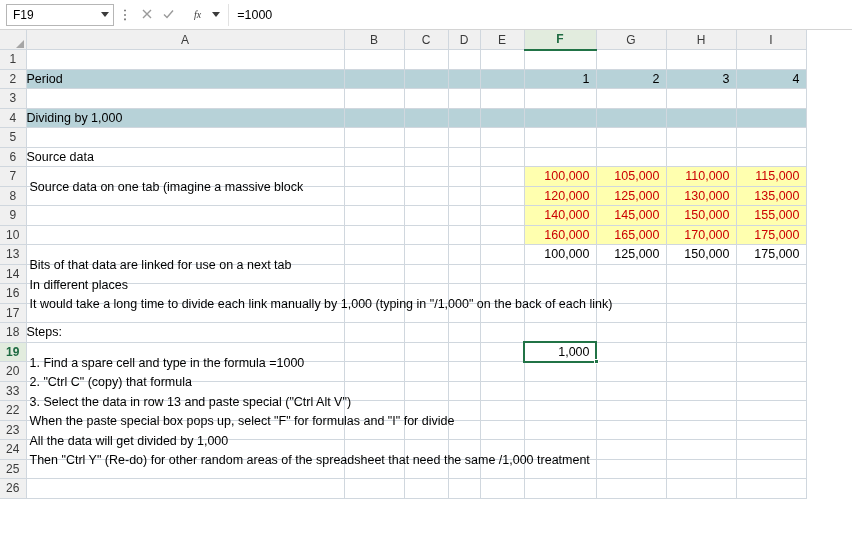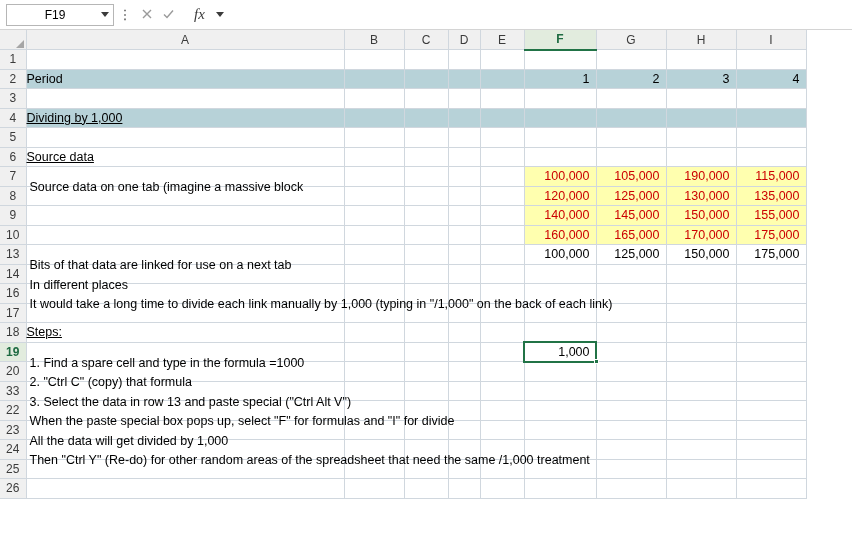--- a/index.html
+++ b/index.html
@@ -19,21 +19,20 @@
 
   
   .formula-bar {
     height: 30px;
     display: flex;
     align-items: center;
     background: #ffffff;
     border-bottom: 1px solid #d4d4d4;
     padding: 0 2px;
     flex: none;
-    text-align: center;
   }
   .namebox {
     width: 108px;
     height: 22px;
     margin-left: 4px;
     border: 1px solid #b6b6b6;
     background: #fff;
     display: flex;
     align-items: center;
     font-size: 12px;
@@ -66,21 +65,21 @@
     align-items: center;
     gap: 9px;
     margin-left: 7px;
     color: #9a9a9a;
     font-size: 14px;
   }
   .fb-icons .check { color: #9a9a9a; }
   .fx {
     font-family: "Liberation Serif", serif;
     font-style: italic;
-    font-size: 15px;
+    font-size: 10px;
     color: #3b3b3b;
     margin-left: 10px;
     margin-right: 2px;
   }
   .fx-arrow { margin-right: 8px; display: flex; align-items: center; }
   .formula-input {
     flex: 1;
     height: 22px;
     display: flex;
     align-items: center;
@@ -154,21 +153,21 @@
   td.rowhead.selected-row {
     background: #e2ecde;
     color: #1e6b41;
     font-weight: bold;
   }
 
   .cell { padding: 0 3px; }
   .cell.txt { text-align: left; overflow: visible; }
   .cell.num { text-align: right; padding-right: 6px; }
   .bold { font-weight: bold; }
-  .underline { text-decoration: underline; }
+  .underline { }
   .band { background: #b7d2d8; }
   .yellow { background: #ffffaf; color: #cc0000; }
 
   
   .ovf { position: relative; }
   .ovf .ovf-in {
     position: absolute;
     left: 3px; top: 11px;
     white-space: nowrap;
     line-height: 19.5px;
@@ -212,20 +211,21 @@
       <span class="check">
         <svg width="13" height="12" viewBox="0 0 13 12">
             <path d="M2 6.5 L5 9.5 L11 2.5" stroke="#9a9a9a" stroke-width="1.4" fill="none"></path>
           </svg>
       </span>
       <span class="fx">fx</span>
       <span class="fx-arrow">
           <span class="caret-down"></span>
         </span>
     </div>
+    <div class="formula-input">=1000</div>
   </div>
 
   <div class="grid-wrap">
     <table class="grid">
       <colgroup>
         <col style="width:26px">
         <col style="width:318px">
         <col style="width:60px">
         <col style="width:44px">
         <col style="width:32px">
@@ -335,21 +335,21 @@
           <td class="rowhead">7</td>
           <td class="cell txt ovf">
               <span class="ovf-in">Source data on one tab (imagine a massive block</span>
             </td>
           <td class="cell"></td>
           <td class="cell"></td>
           <td class="cell"></td>
           <td class="cell"></td>
           <td class="cell num yellow">100,000</td>
           <td class="cell num yellow">105,000</td>
-          <td class="cell num yellow">190,000</td>
+          <td class="cell num yellow">110,000</td>
           <td class="cell num yellow">115,000</td>
         </tr>
 
         <tr>
           <td class="rowhead">8</td>
           <td class="cell txt"></td>
           <td class="cell"></td>
           <td class="cell"></td>
           <td class="cell"></td>
           <td class="cell"></td>

